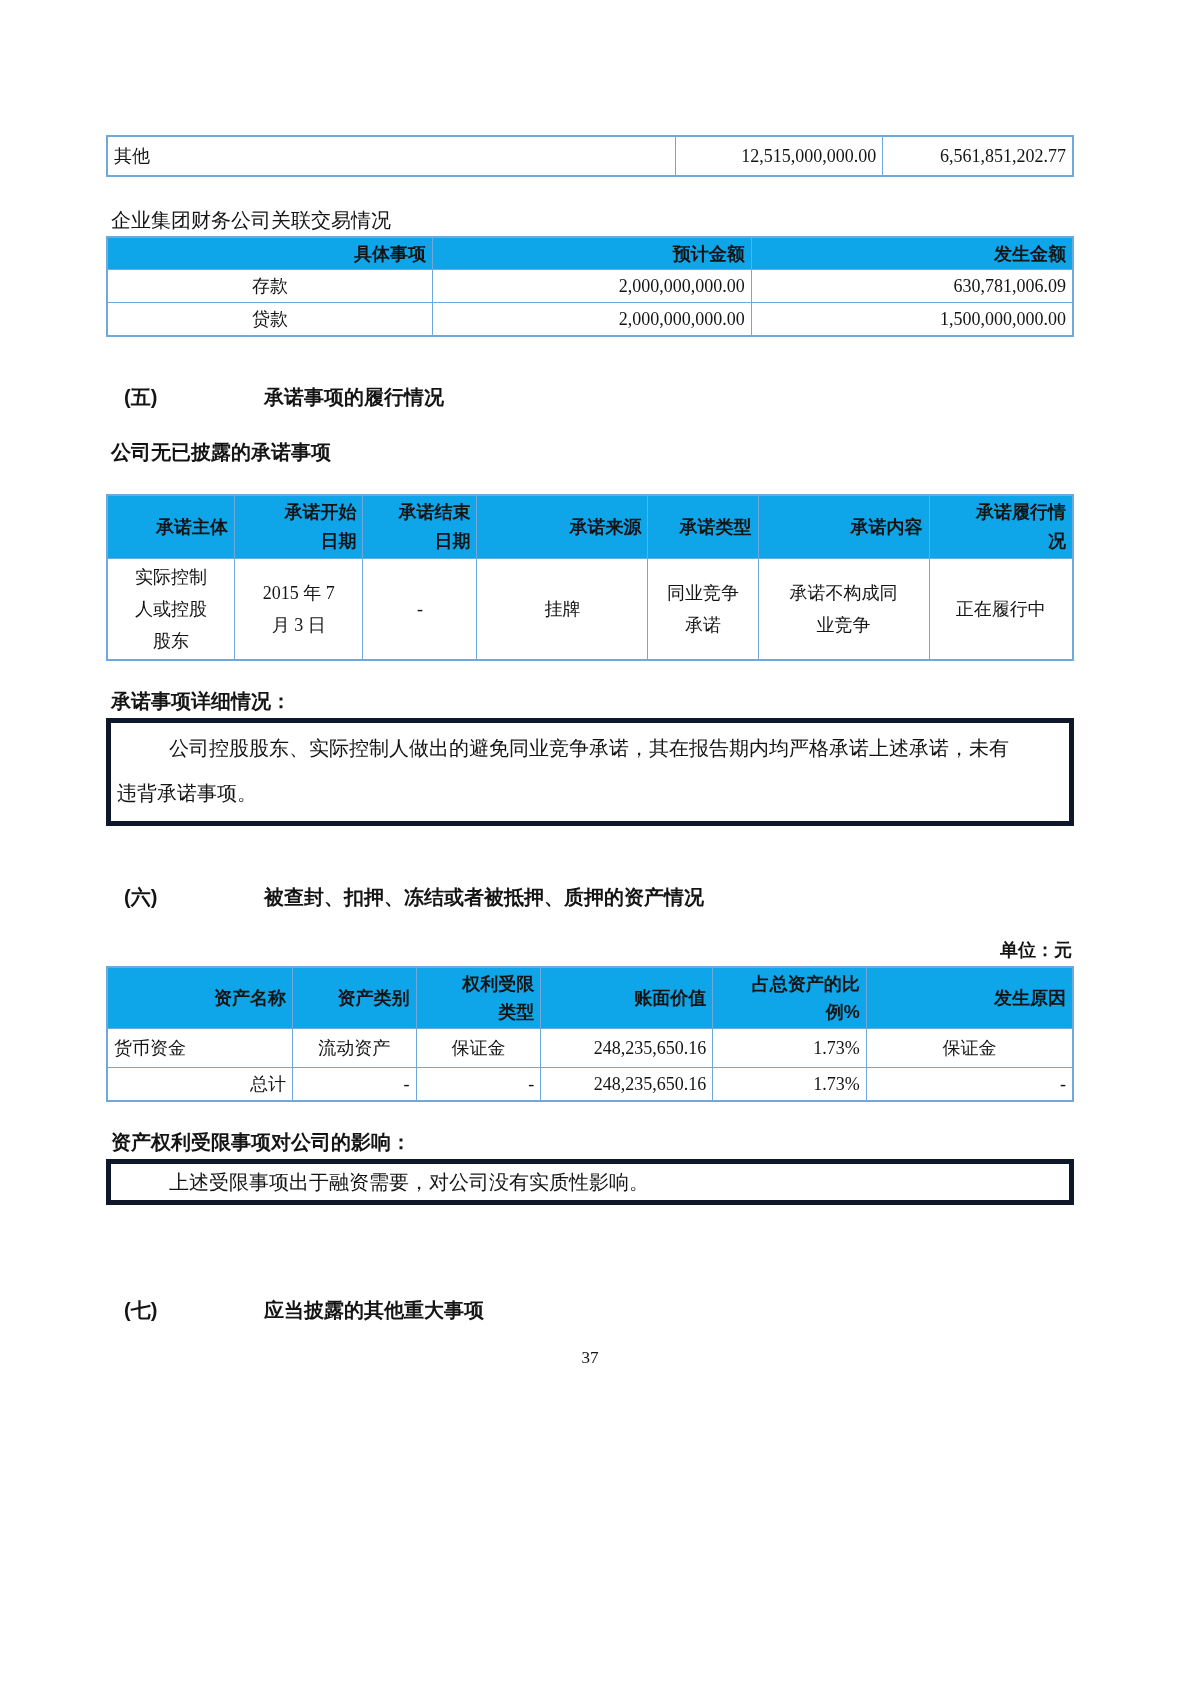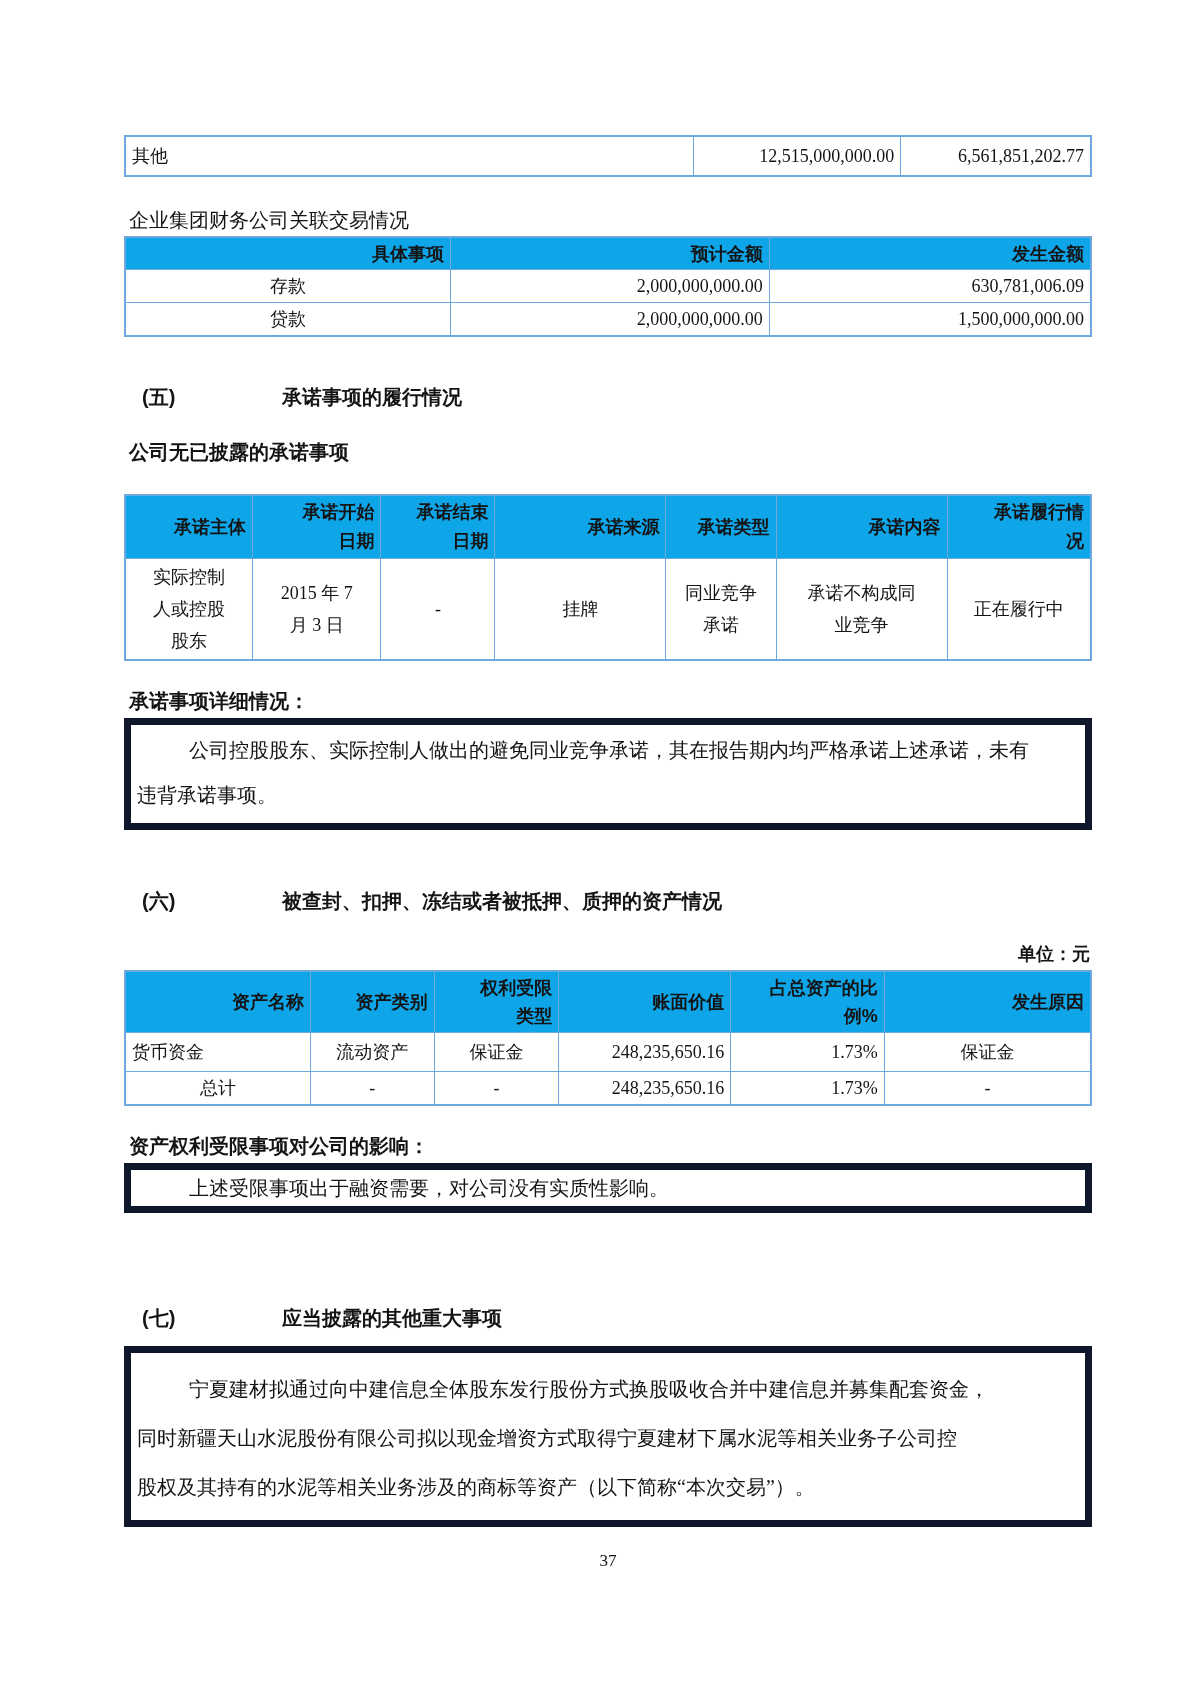--- a/index.html
+++ b/index.html
@@ -3,21 +3,21 @@
 <meta charset="utf-8">
 <style>
   html,body{margin:0;padding:0;background:#ffffff;}
   body{
     width:1200px;height:1695px;
     font-family:"Liberation Serif","DejaVu Serif",serif;
     color:#141414;
     -webkit-font-smoothing:antialiased;
   }
   .page{position:relative;width:1200px;height:1695px;overflow:hidden;background:#fff;}
-  .content{position:absolute;left:124px;top:0;width:968px;}
+  .content{position:absolute;left:106px;top:0;width:968px;}
 
   
   table.tbl{border-collapse:collapse;width:100%;table-layout:fixed;
     border:2px solid #6FA8DC;font-size:18px;}
   table.tbl td,table.tbl th{border:1px solid #6FA8DC;padding:2px 6px;
     vertical-align:middle;font-weight:normal;overflow:hidden;}
   table.tbl th{background:#0ea5e9;text-align:right;
     font-family:"Liberation Sans","DejaVu Sans",sans-serif;font-weight:bold;}
   .pre{white-space:pre-line;}
   .left{text-align:left;padding-left:14px;}
@@ -46,31 +46,31 @@
 
   .subhead{margin:27px 0 0 5px;font-family:"Liberation Sans","DejaVu Sans",sans-serif;
     font-weight:bold;font-size:20px;line-height:28px;}
 
   .commit-table{margin-top:28px;}
   .commit-table th{line-height:29px;padding:3px 2px;}
   .commit-table td{text-align:center;line-height:32px;padding:1px 2px;}
 
   .box-label{margin:27px 0 0 5px;font-family:"Liberation Sans","DejaVu Sans",sans-serif;
     font-weight:bold;font-size:20px;line-height:26px;}
-  .text-box{border:7px solid #0f172a;margin-top:4px;font-size:20px;}
+  .text-box{border:5px solid #0f172a;margin-top:4px;font-size:20px;}
   .detail-box{line-height:45px;padding:3px 18px 5px 6px;text-indent:2.6em;}
   .impact-box{line-height:28px;padding:4px 18px 4px 6px;text-indent:2.6em;}
 
   .unit-note{margin-top:27px;text-align:right;font-size:18px;line-height:24px;
     font-family:"Liberation Sans","DejaVu Sans",sans-serif;font-weight:bold;padding-right:2px;}
 
   .asset-table{margin-top:4px;border-bottom:3px solid #2F5780;}
   .asset-table th{line-height:28px;padding:3px 4px;}
   .asset-table td{height:34px;}
-  .asset-table tr.total-row td{height:28px;}
+  .asset-table tr.total-row td{height:28px;text-align:right;}
 
   .final-box{margin-top:14px;line-height:49px;padding:12px 14px 8px 6px;text-indent:2.6em;}
 
   .page-number{margin-top:24px;text-align:center;font-size:17px;}
 </style>
 </head>
 <body>
 
 <div class="page">
   <div class="content">
@@ -215,19 +215,16 @@
         </tr>
       </tbody>
     </table>
 
     <div class="box-label">资产权利受限事项对公司的影响：</div>
     <div class="text-box impact-box">上述受限事项出于融资需要，对公司没有实质性影响。</div>
 
     <div class="sec-head sec7">
       <span class="sec-num">(七)</span><span>应当披露的其他重大事项</span>
     </div>
-    <div class="text-box final-box pre">宁夏建材拟通过向中建信息全体股东发行股份方式换股吸收合并中建信息并募集配套资金，
-同时新疆天山水泥股份有限公司拟以现金增资方式取得宁夏建材下属水泥等相关业务子公司控
-股权及其持有的水泥等相关业务涉及的商标等资产（以下简称“本次交易”）。</div>
 
     <div class="page-number">37</div>
   </div>
 </div>
 
 </body></html>

